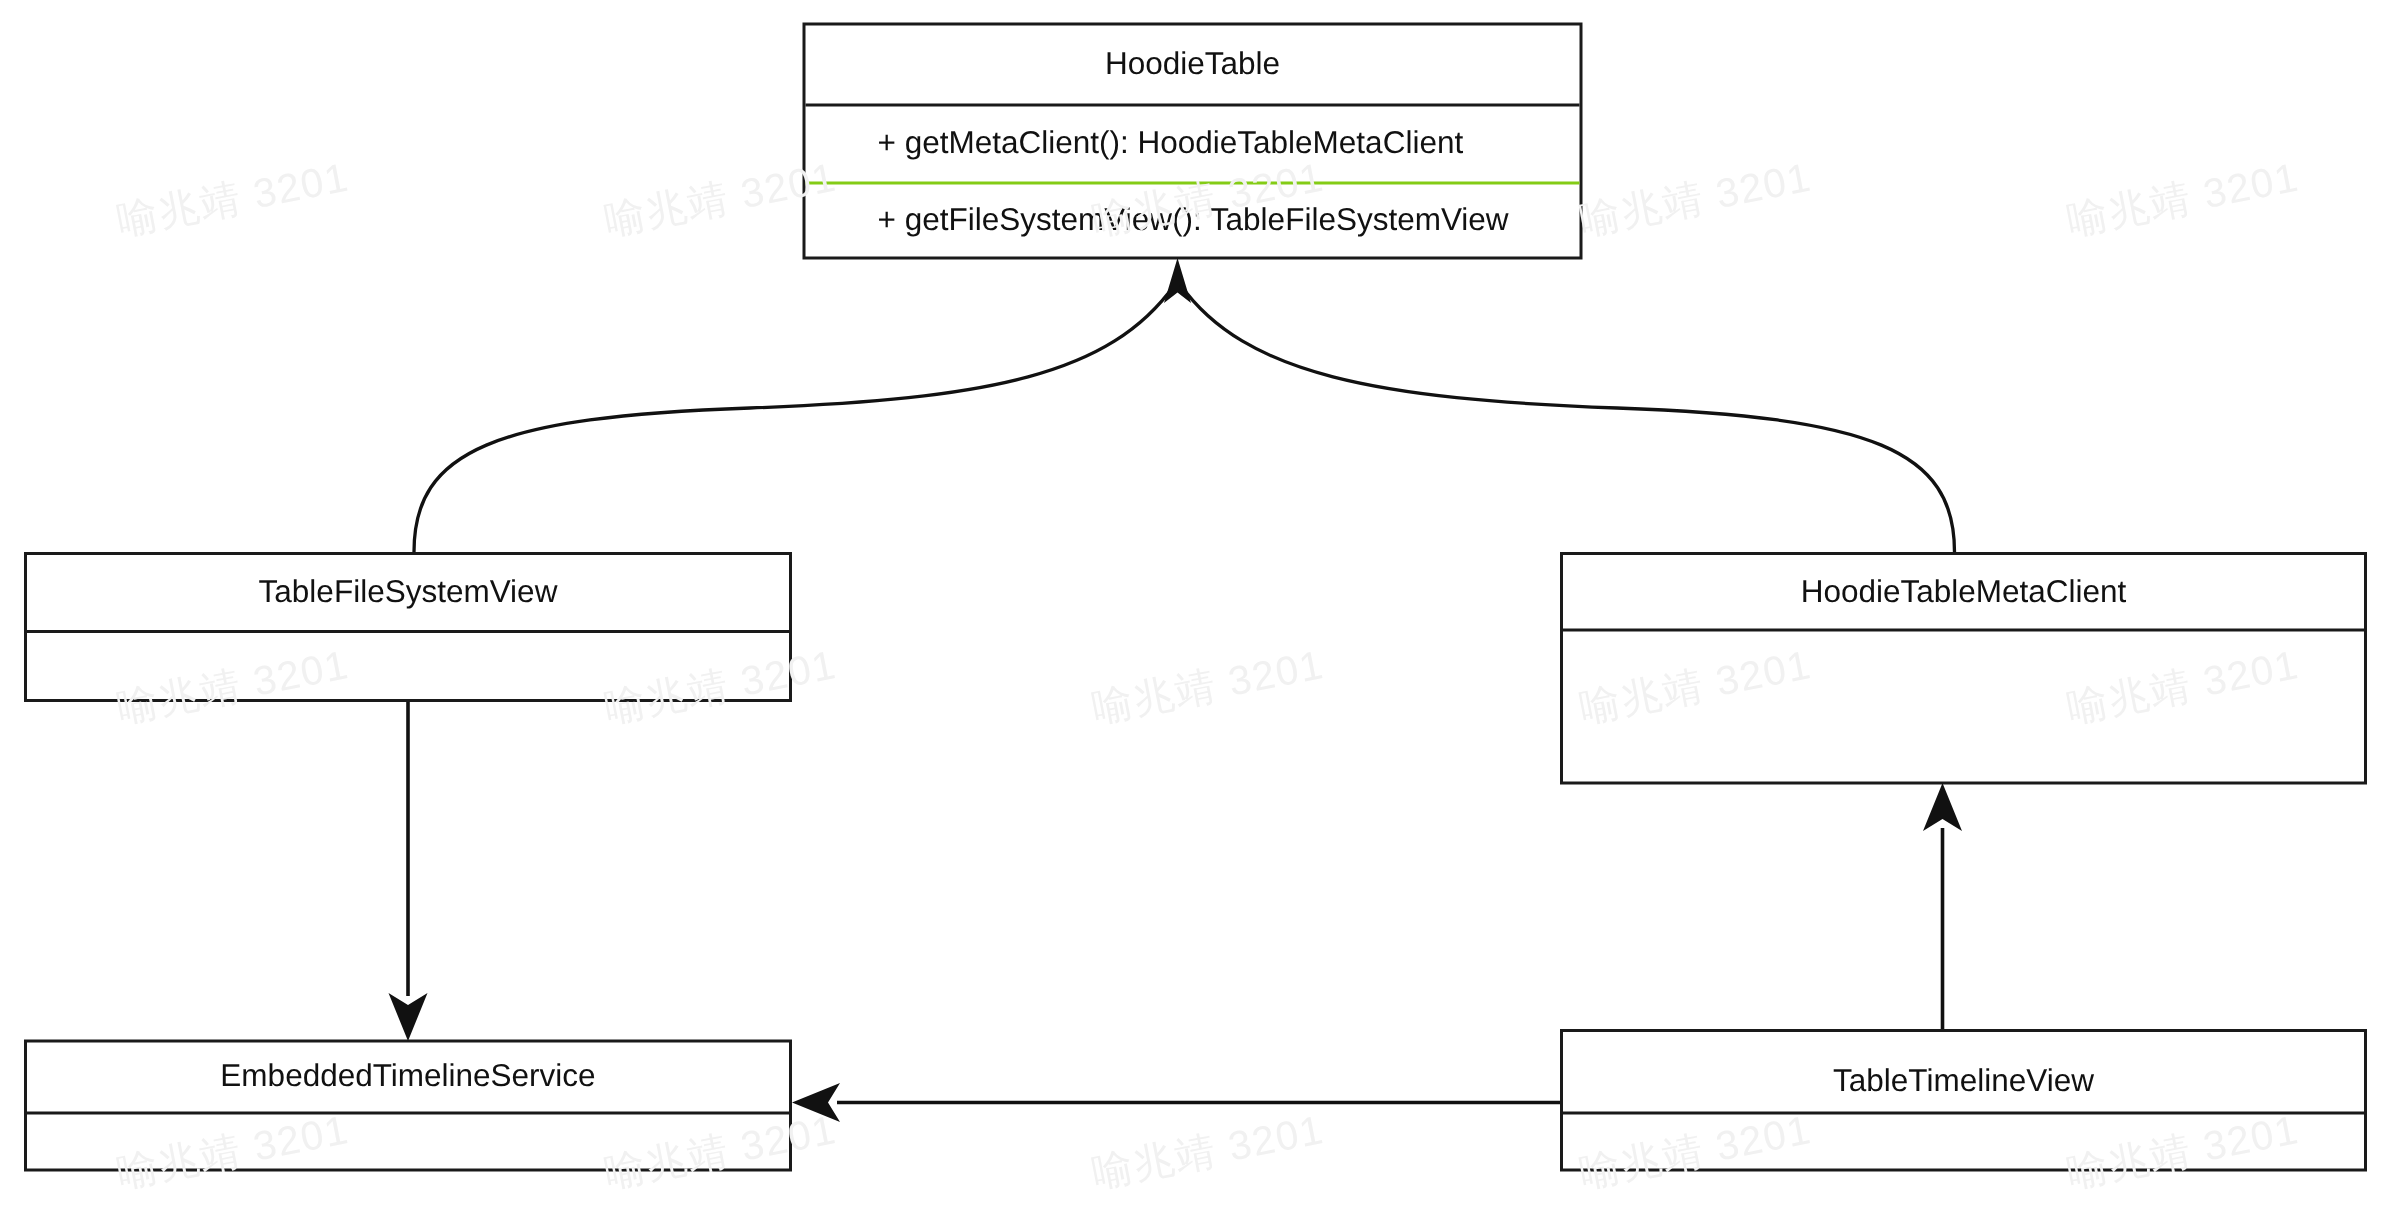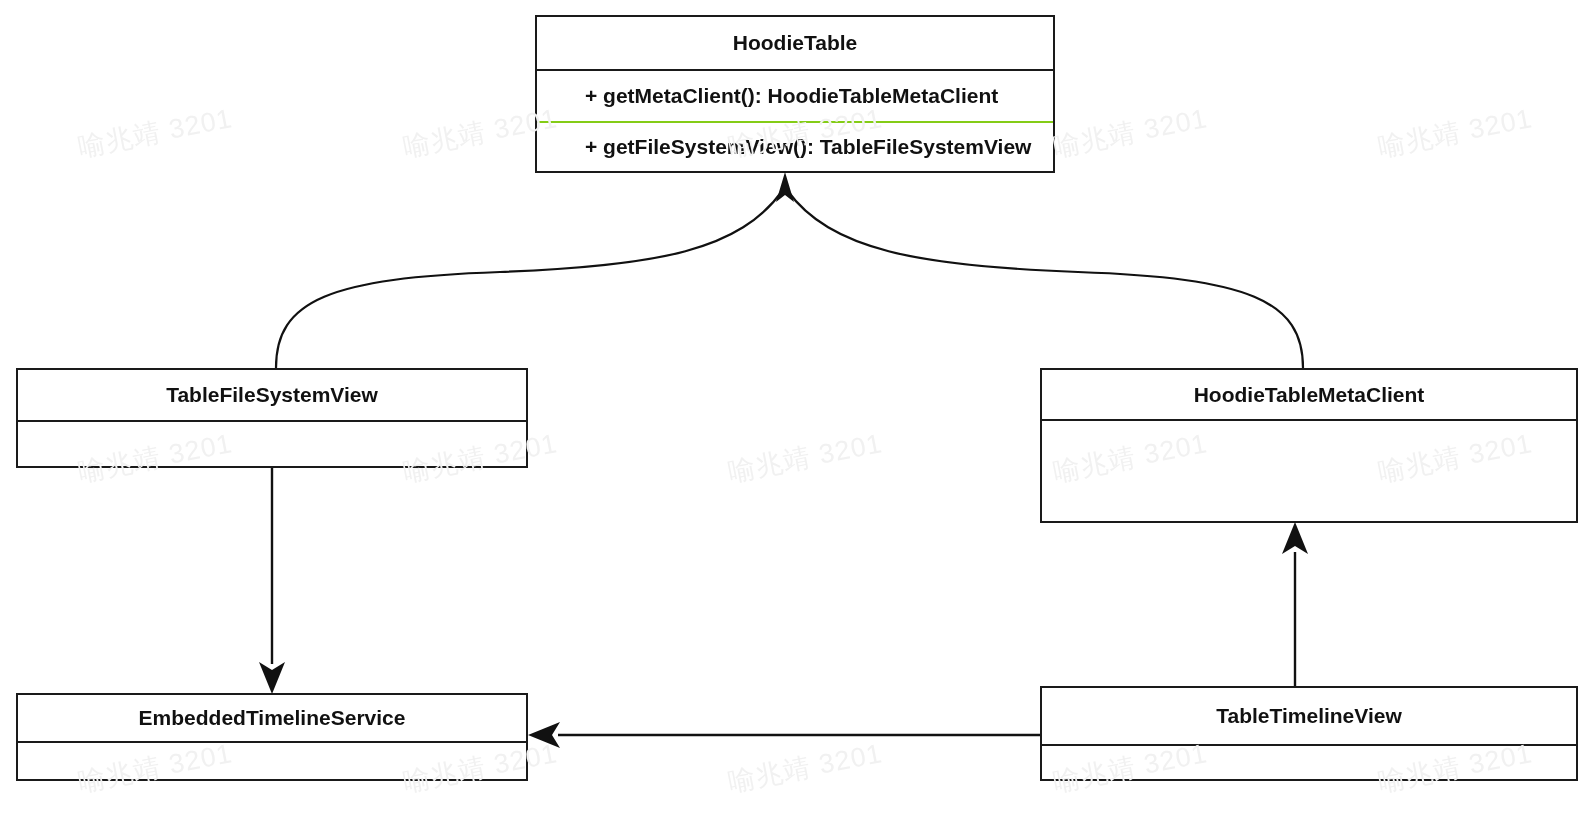--- a/index.html
+++ b/index.html
@@ -37,21 +37,20 @@
     letter-spacing: 1px;
   }
 
   
   .uml-class {
     position: absolute;
     box-sizing: border-box;
     background: #ffffff;
     border: 2px solid #1a1a1a;
     z-index: 3;
-    font-weight: bold;
   }
   .uml-name {
     box-sizing: border-box;
     width: 100%;
     text-align: center;
     color: #111111;
     font-size: 21px;
     font-family: "Liberation Sans", sans-serif;
     display: flex;
     align-items: center;
@@ -90,21 +89,21 @@
 
   #box-metaclient        { left: 1040px; top: 368px; width: 538px; height: 155px; }
   #box-metaclient .uml-name       { height: 49px; }
   #box-metaclient .uml-member     { height: 50px; }
 
   #box-embedded          { left: 16px;  top: 693px; width: 512px; height: 88px; }
   #box-embedded .uml-name         { height: 46px; text-align: right; }
   #box-embedded .uml-members.empty{ height: 38px; }
 
   #box-tabletimeline     { left: 1040px; top: 686px; width: 538px; height: 95px; }
-  #box-tabletimeline .uml-name    { height: 56px; }
+  #box-tabletimeline .uml-name    { height: 40px; margin-top: 13px; }
   #box-tabletimeline .uml-members.empty { height: 43px; }
 
   
   #connectors {
     position: absolute;
     left: 0; top: 0;
     width: 1594px;
     height: 818px;
     z-index: 4;
     pointer-events: none;

